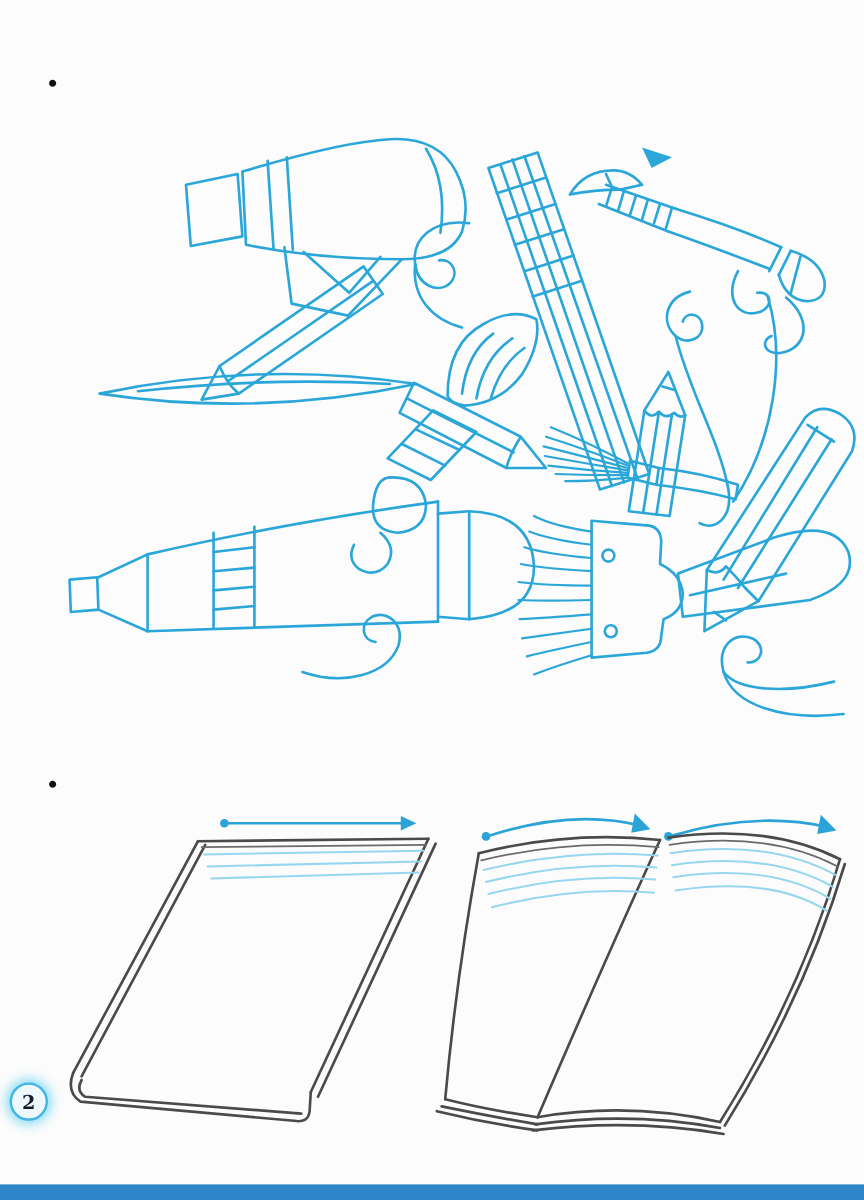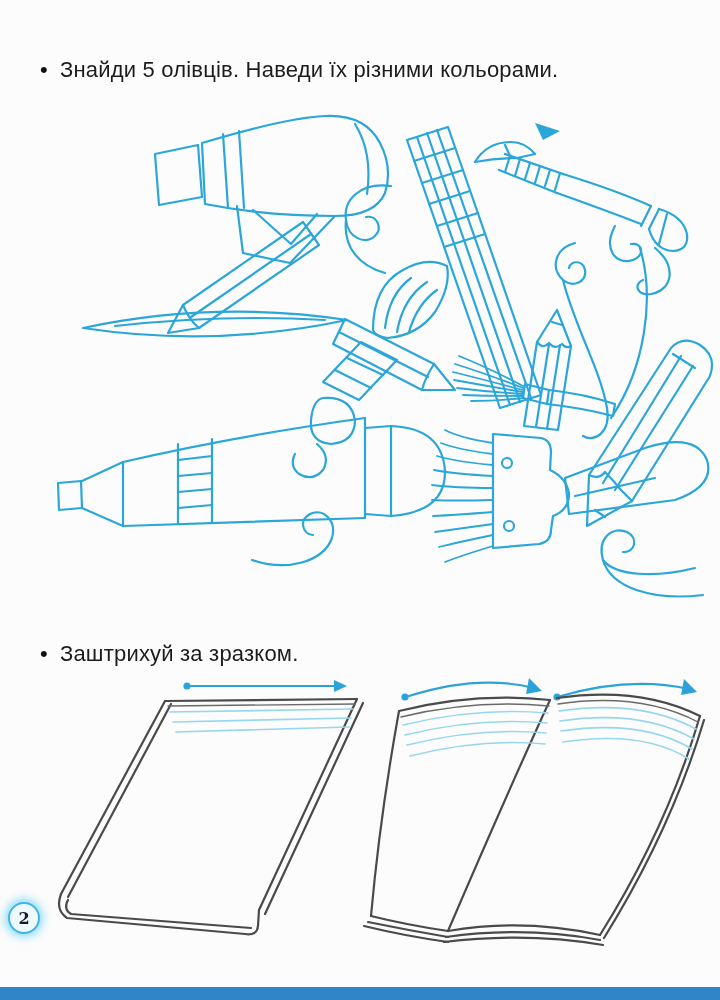--- a/index.html
+++ b/index.html
@@ -43,21 +43,20 @@
     background:#2e86c9;
   }
 </style>
 </head>
 <body>
 
 <div class="page">
 
   <div class="task-heading" id="heading-1">
     <span class="bullet">•</span>
-    <span>Знайди 5 олівців. Наведи їх різними кольорами.</span>
   </div>
 
   <div class="art-wrap">
     <svg width="660" height="505" viewBox="0 0 660 505">
 
       <g class="cyan">
         <path d="M100,56 L143,47 L147,99 L104,107 Z"></path>
         <path d="M147,45 Q230,20 270,18 Q310,16 325,45 Q338,70 330,95 Q320,118 280,118 Q210,118 150,106 Z"></path>
         <path d="M168,36 L173,110"></path>
           <path d="M184,33 L189,110"></path>
@@ -216,21 +215,20 @@
 
       <g class="cyan">
         <path d="M648,497 C598,503 556,490 548,462 C542,440 557,428 572,434 C584,440 580,455 568,454"></path>
         <path d="M548,462 C560,478 600,480 640,470"></path>
       </g>
     </svg>
   </div>
 
   <div class="task-heading" id="heading-2">
     <span class="bullet">•</span>
-    <span>Заштрихуй за зразком.</span>
   </div>
 
   <div class="books-wrap">
     <svg width="665" height="280" viewBox="0 0 665 280">
 
       <g>
         <g class="arrow">
           <circle cx="137" cy="10" r="3.6" class="arrow-fill"></circle>
           <path d="M141,10 L286,10"></path>
           <path d="M284,4 L297,10 L284,16 Z" class="arrow-fill"></path>

